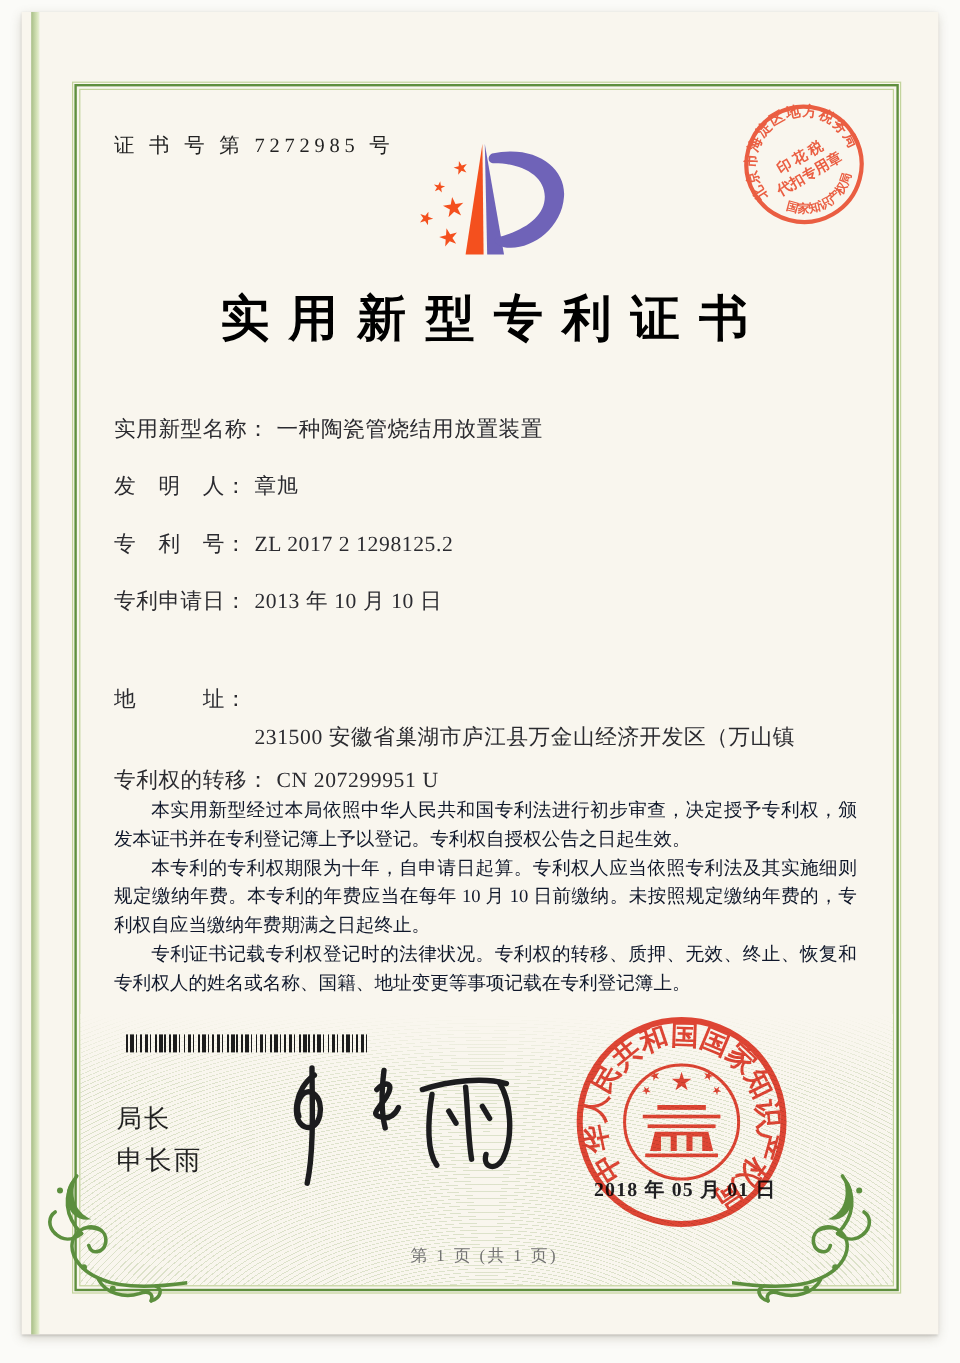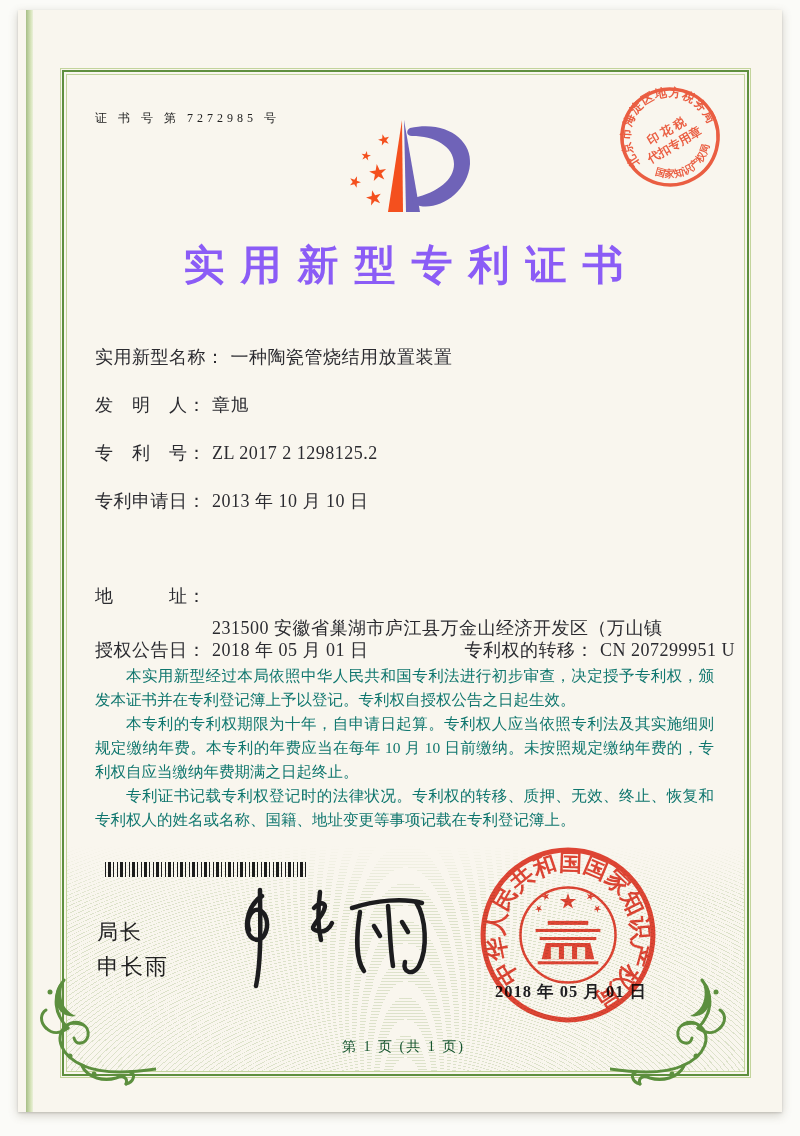--- a/index.html
+++ b/index.html
@@ -34,40 +34,40 @@
     background:
       repeating-radial-gradient(1300px 760px at 50% 138%,
         rgba(138,168,98,.26) 0 1px, rgba(138,168,98,0) 1px 5px);
   }
   .guilloche::before{
     content:"";position:absolute;inset:0;
     background:linear-gradient(180deg,#f9f6ee 0%,rgba(249,246,238,0) 26%);
   }
   .cert-no{
     position:absolute;left:77px;top:100px;
-    font-size:12px;letter-spacing:4px;color:#222;
+    font-size:17px;letter-spacing:4px;color:#222;
   }
   .logo{position:absolute;left:310px;top:102px;}
   .title{
     position:absolute;left:44px;top:228px;width:683px;
-    text-align:center;font-size:41px;font-weight:600;color:#8b5cf6;
+    text-align:center;font-size:41px;font-weight:600;color:#000000;
     letter-spacing:16px;text-indent:16px;white-space:nowrap;
   }
   .row{
     position:absolute;left:77px;width:640px;
     font-size:18px;color:#2b2b30;letter-spacing:.5px;white-space:nowrap;
   }
   .row .val{margin-left:6px;}
   .row-addr{white-space:normal;}
   .row-addr .lab{float:left;}
   .row-addr .val{display:inline-block;vertical-align:top;line-height:27px;margin-top:31px;}
   .row-grant{display:flex;justify-content:space-between;width:640px;}
   .paras{
     position:absolute;left:77px;top:654px;width:619px;
-    font-size:15.5px;line-height:24px;text-align:justify;color:#0f766e;
+    font-size:15.5px;line-height:24px;text-align:justify;color:#0f172a;
   }
   .paras p{margin:0;text-indent:2em;}
   .barcode{
     position:absolute;left:87px;top:852px;width:201px;height:15px;
     background:
       repeating-linear-gradient(90deg,
         #1c1c1c 0 1.5px, transparent 1.5px 3.5px,
         #1c1c1c 3.5px 6.5px, transparent 6.5px 8px,
         #1c1c1c 8px 9px, transparent 9px 12px);
   }
@@ -75,21 +75,21 @@
   .sig-name{position:absolute;left:79px;top:942px;font-size:22px;letter-spacing:2px;color:#222;}
   .autograph{position:absolute;left:196px;top:866px;}
   .seal{position:absolute;left:459px;top:834px;mix-blend-mode:multiply;opacity:.92;}
   .seal-date{
     position:absolute;left:470px;top:971px;width:166px;text-align:center;
     font-size:16.5px;font-weight:600;letter-spacing:1px;color:#1f1f22;
   }
   .stamp{position:absolute;left:582px;top:57px;mix-blend-mode:multiply;opacity:.88;}
   .footer{
     position:absolute;left:44px;top:1028px;width:683px;text-align:center;
-    font-size:14px;letter-spacing:2px;color:#14532d;
+    font-size:14px;letter-spacing:2px;color:#737373;
   }
   .flourish{position:absolute;width:132px;height:122px;}
   .flourish-left{left:6px;top:960px;}
   .flourish-right{left:592px;top:960px;transform:scaleX(-1);}
 </style>
 </head>
 <body>
 
 <div class="paper">
 
@@ -178,28 +178,25 @@
   </div>
   <div class="row" style="top:335px">
     <span class="lab">实用新型名称：</span><span class="val">一种陶瓷管烧结用放置装置</span>
   </div>
   <div class="row" style="top:431px">
     <span class="lab">专　利　号：</span><span class="val">ZL 2017 2 1298125.2</span>
   </div>
   <div class="row" style="top:479px">
     <span class="lab">专利申请日：</span><span class="val">2013 年 10 月 10 日</span>
   </div>
-  <div class="row row-addr" style="top:574px">
+  <div class="row row-addr" style="top:560px">
     <span class="lab">地　　　址：</span>
     <span class="val"><span style="display:block">231500 安徽省巢湖市庐江县万金山经济开发区（万山镇</span></span>
   </div>
   <div class="row row-grant" style="top:628px">
-    <span>
-      <span class="lab">授权公告日：</span><span class="val">2018 年 05 月 01 日</span>
-    </span>
     <span>
       <span class="lab">专利权的转移：</span><span class="val">CN 207299951 U</span>
     </span>
   </div>
 
   <div class="paras">
     <p>本实用新型经过本局依照中华人民共和国专利法进行初步审查，决定授予专利权，颁发本证书并在专利登记簿上予以登记。专利权自授权公告之日起生效。</p>
     <p>本专利的专利权期限为十年，自申请日起算。专利权人应当依照专利法及其实施细则规定缴纳年费。本专利的年费应当在每年 10 月 10 日前缴纳。未按照规定缴纳年费的，专利权自应当缴纳年费期满之日起终止。</p>
     <p>专利证书记载专利权登记时的法律状况。专利权的转移、质押、无效、终止、恢复和专利权人的姓名或名称、国籍、地址变更等事项记载在专利登记簿上。</p>
   </div>

